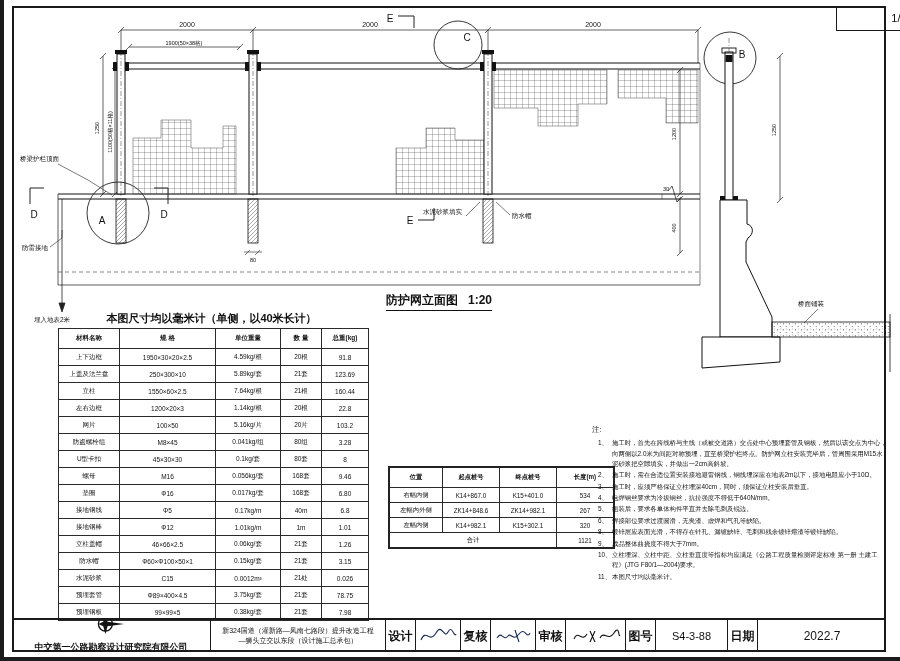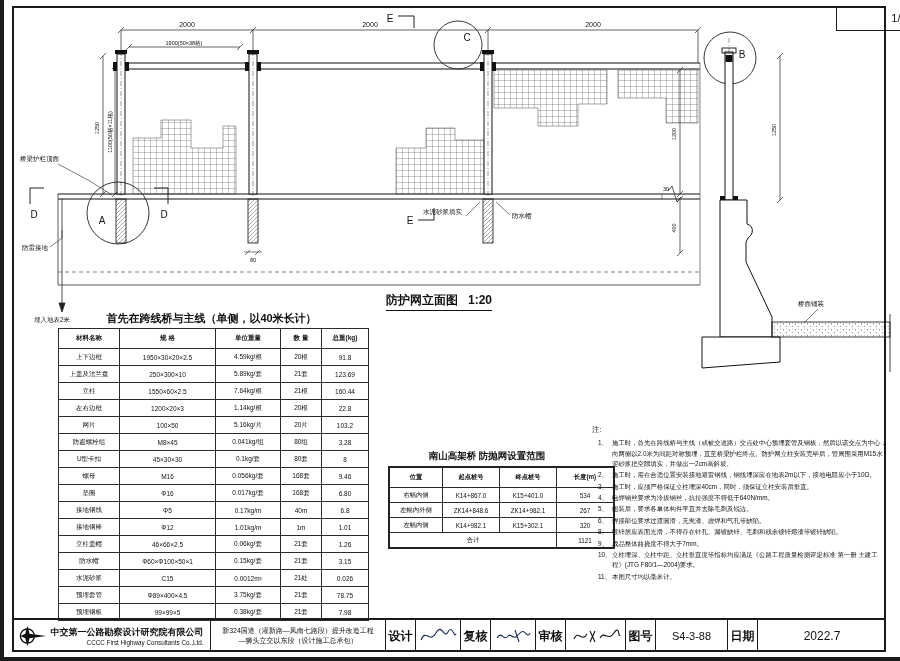--- a/index.html
+++ b/index.html
@@ -41,21 +41,21 @@
   .notes{position:absolute;left:592px;top:424px;width:296px;font-size:6.4px;line-height:1.62;}
   .notes .ttl{font-size:7.5px;margin-bottom:2px;}
   .note{display:flex;margin:0 0 1px 6px;}
   .note .no{flex:0 0 14px;}
   .note .txt{flex:1;}
   .tblock{position:absolute;left:12px;top:618px;width:874px;height:34px;border-top:2px solid #1a1a1a;
           display:flex;box-sizing:border-box;align-items:stretch;}
   .tc{border-right:1px solid #1a1a1a;display:flex;flex-direction:column;align-items:center;
       justify-content:center;box-sizing:border-box;overflow:hidden;}
   .tc:last-child{border-right:none;}
-  .company{flex:0 0 199px;flex-direction:row;gap:4px;text-align:right;}
+  .company{flex:0 0 199px;flex-direction:column;gap:4px;}
   .company .cn{font-size:9px;font-weight:bold;white-space:nowrap;}
   .company .en{font-size:6.3px;white-space:nowrap;}
   .project{flex:0 0 175px;font-size:7px;line-height:1.5;text-align:center;}
   .dtitle{flex:0 0 88px;font-size:8px;line-height:1.5;text-align:center;font-weight:bold;}
   .flabel{flex:0 0 30px;font-size:12px;font-weight:bold;}
   .fsig{flex:0 0 45px;}
   .fsig3{flex:0 0 60px;}
   .fval{flex:0 0 72px;font-size:11px;}
   .fdate{flex:1;font-size:12px;}
 </style>
@@ -238,21 +238,21 @@
     <path d="M28 178 L55 178 L55 202 C62 204 62 212 56 216 L54 220 L54 240 L80 295 L80 315 L28 315 Z" fill="#fff" stroke="#111" stroke-width="1"></path>
     <polygon points="10,315 88,315 88,340 10,346" fill="#fff" stroke="#111" stroke-width="1"></polygon>
 
     <rect x="80" y="300" width="118" height="15" fill="url(#speck)" stroke="#111" stroke-width="0.8"></rect>
     <line x1="198" y1="292" x2="198" y2="350" stroke="#111" stroke-width="0.8"></line>
 
     <text class="lab" x="106" y="284">桥面铺装</text>
     <polyline points="126,287 112,301" fill="none" stroke="#222" stroke-width="0.6"></polyline>
   </svg>
 
-  <div class="qt-title">首先在跨线桥与主线（单侧，以40米长计）</div>
+  <div class="qt-title">本图尺寸均以毫米计（单侧，以40米长计）</div>
   <table id="qtable">
     <thead>
       <tr>
           <th>材料名称</th>
           <th>规 格</th>
           <th>单位重量</th>
           <th>数 量</th>
           <th>总重(kg)</th>
         </tr>
     </thead>
@@ -381,21 +381,20 @@
         <tr>
           <td>预埋钢板</td>
           <td>99×99×5</td>
           <td>0.38kg/套</td>
           <td>21套</td>
           <td>7.98</td>
         </tr>
       </tbody>
   </table>
 
-  <div class="rt-title">南山高架桥 防抛网设置范围</div>
   <table id="rtable">
     <thead>
       <tr>
           <th>位置</th>
           <th>起点桩号</th>
           <th>终点桩号</th>
           <th>长度(m)</th>
         </tr>
     </thead>
     <tbody>

